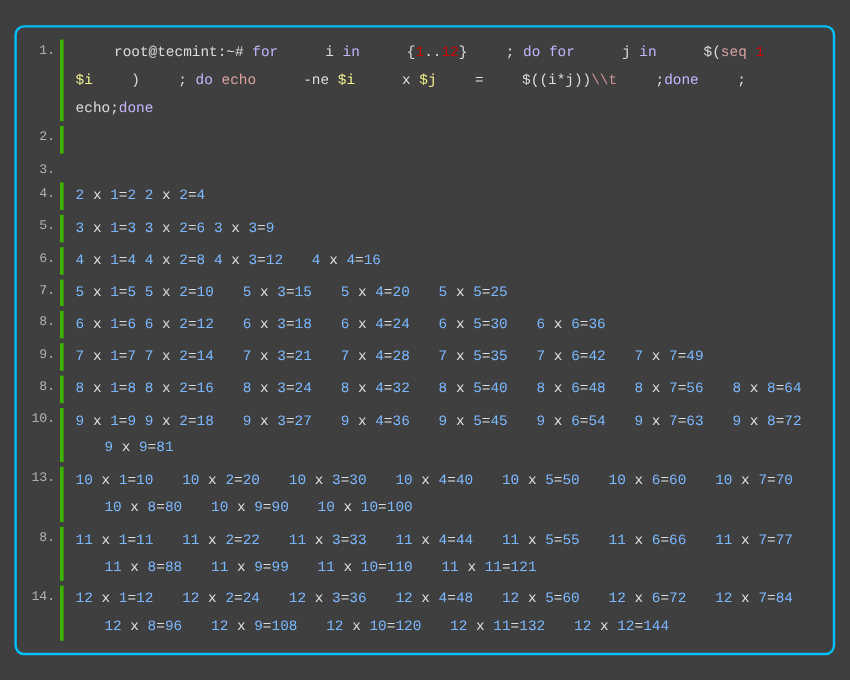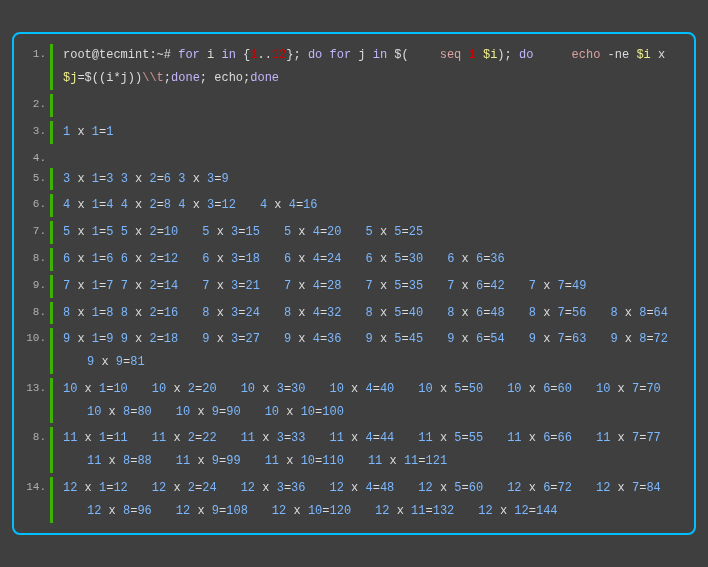--- a/index.html
+++ b/index.html
@@ -40,24 +40,24 @@
     padding-left: 10px;
     color: #dcdcdc;
     line-height: 1.9;
     flex: 1;
     word-wrap: break-word;
   }
   .c-num { color: #cd0000; }
   .c-kw  { color: #c4b5fd; }
   .c-var { color: #efef8f; }
   .c-str { color: #cc9393; }
-  .c-fn  { color: #dca3a3; margin-left: 31px; }
+  .c-fn  { color: #dca3a3; }
   .c-blue { color: #7cb8ff; }
   .c-op  { color: #dcdcdc; }
-  .c-def { color: #dcdcdc; }
+  .c-def { color: #dcdcdc; margin-left: 32px; }
   .gap { display:inline-block; width: 24px; }
 </style>
 </head>
 <body>
 
 <div class="code-box">
 
   <div class="line">
     <div class="lineno">1.</div>
     <div class="code">
@@ -66,24 +66,24 @@
   </div>
 
   <div class="line">
     <div class="lineno">2.</div>
     <div class="code">&nbsp;</div>
   </div>
 
   <div id="output-lines">
       <div class="line">
         <div class="lineno">3.</div>
-        <div class="code"><span class="c-blue">1</span><span class="c-op"> x </span><span class="c-blue">1</span><span class="c-op">=</span><span class="c-blue">1</span></div>
       </div>
       <div class="line">
         <div class="lineno">4.</div>
+        <div class="code"><span class="c-blue">2</span><span class="c-op"> x </span><span class="c-blue">1</span><span class="c-op">=</span><span class="c-blue">2</span><span class="c-op"> </span><span class="c-blue">2</span><span class="c-op"> x </span><span class="c-blue">2</span><span class="c-op">=</span><span class="c-blue">4</span></div>
       </div>
       <div class="line">
         <div class="lineno">5.</div>
         <div class="code"><span class="c-blue">3</span><span class="c-op"> x </span><span class="c-blue">1</span><span class="c-op">=</span><span class="c-blue">3</span><span class="c-op"> </span><span class="c-blue">3</span><span class="c-op"> x </span><span class="c-blue">2</span><span class="c-op">=</span><span class="c-blue">6</span><span class="c-op"> </span><span class="c-blue">3</span><span class="c-op"> x </span><span class="c-blue">3</span><span class="c-op">=</span><span class="c-blue">9</span></div>
       </div>
       <div class="line">
         <div class="lineno">6.</div>
         <div class="code"><span class="c-blue">4</span><span class="c-op"> x </span><span class="c-blue">1</span><span class="c-op">=</span><span class="c-blue">4</span><span class="c-op"> </span><span class="c-blue">4</span><span class="c-op"> x </span><span class="c-blue">2</span><span class="c-op">=</span><span class="c-blue">8</span><span class="c-op"> </span><span class="c-blue">4</span><span class="c-op"> x </span><span class="c-blue">3</span><span class="c-op">=</span><span class="c-blue">12</span><span class="gap"></span><span class="c-blue">4</span><span class="c-op"> x </span><span class="c-blue">4</span><span class="c-op">=</span><span class="c-blue">16</span></div>
       </div>
       <div class="line">

